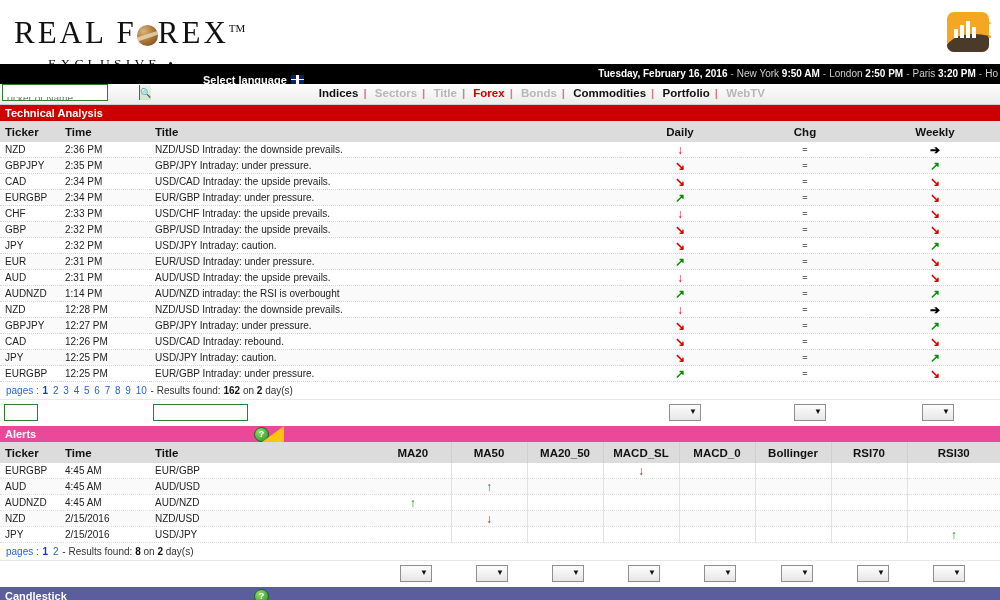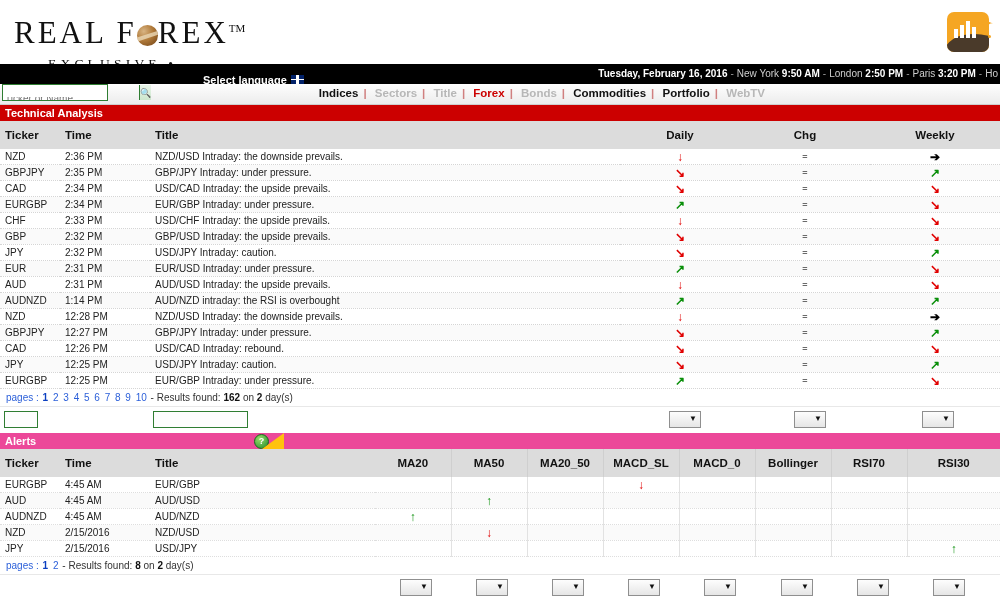--- a/index.html
+++ b/index.html
@@ -85,21 +85,21 @@
   .sect.purple{background:#5b5e9e;}
   .sect .tail{position:absolute;left:262px;top:0;width:0;height:0;border-style:solid;}
   .sect.yellow .tail{border-width:0 0 16px 22px;border-color:transparent transparent #ffc20e transparent;}
   .sect.purple .tail{border-width:0 0 16px 22px;border-color:transparent transparent #5b5e9e transparent;}
   .sect .help{position:absolute;left:254px;top:1px;width:13px;height:13px;border-radius:50%;
     background:radial-gradient(circle at 35% 30%,#9ade6a,#1f8a28);border:1px solid #156b1c;
     color:#fff;font-size:9px;line-height:13px;text-align:center;font-weight:bold;cursor:pointer;}
 
   
   table{border-collapse:collapse;width:1000px;table-layout:fixed;}
-  thead th{background:#dcdcdc;font-size:11.5px;font-weight:bold;color:#111;height:28px;text-align:center;padding:0;}
+  thead th{background:#dcdcdc;font-size:11.5px;font-weight:bold;color:#111;height:21px;text-align:center;padding:0;}
   thead th.l{text-align:left;padding-left:5px;}
   tbody td{height:15px;font-size:10px;color:#222;border-bottom:1px dotted #d5d5d5;padding:0;text-align:center;
     white-space:nowrap;overflow:hidden;}
   tbody td.l{text-align:left;padding-left:5px;}
   tbody tr.alt td{background:#fafafa;}
   .grid tbody td{border-right:1px solid #e2e2e2;border-bottom:1px dotted #dedede;}
   .grid tbody td.nb{border-right:0;}
   .grid thead th{border-right:1px solid #cfcfcf;}
   .grid thead th.nb{border-right:0;}
 

